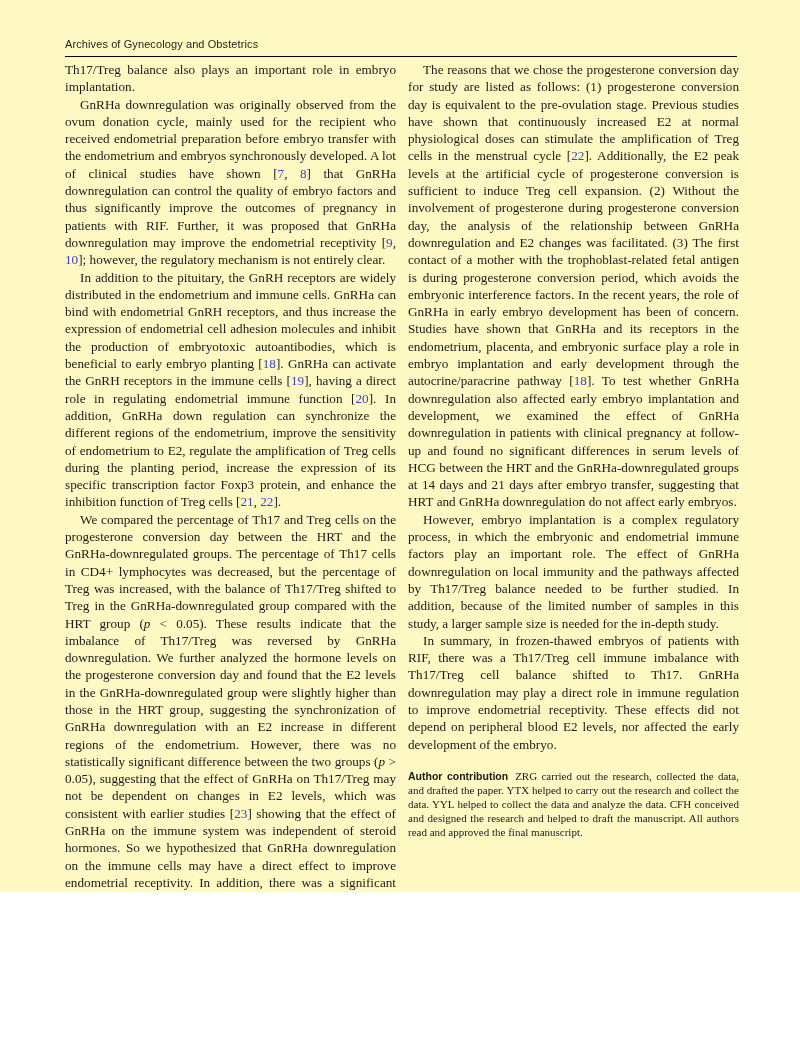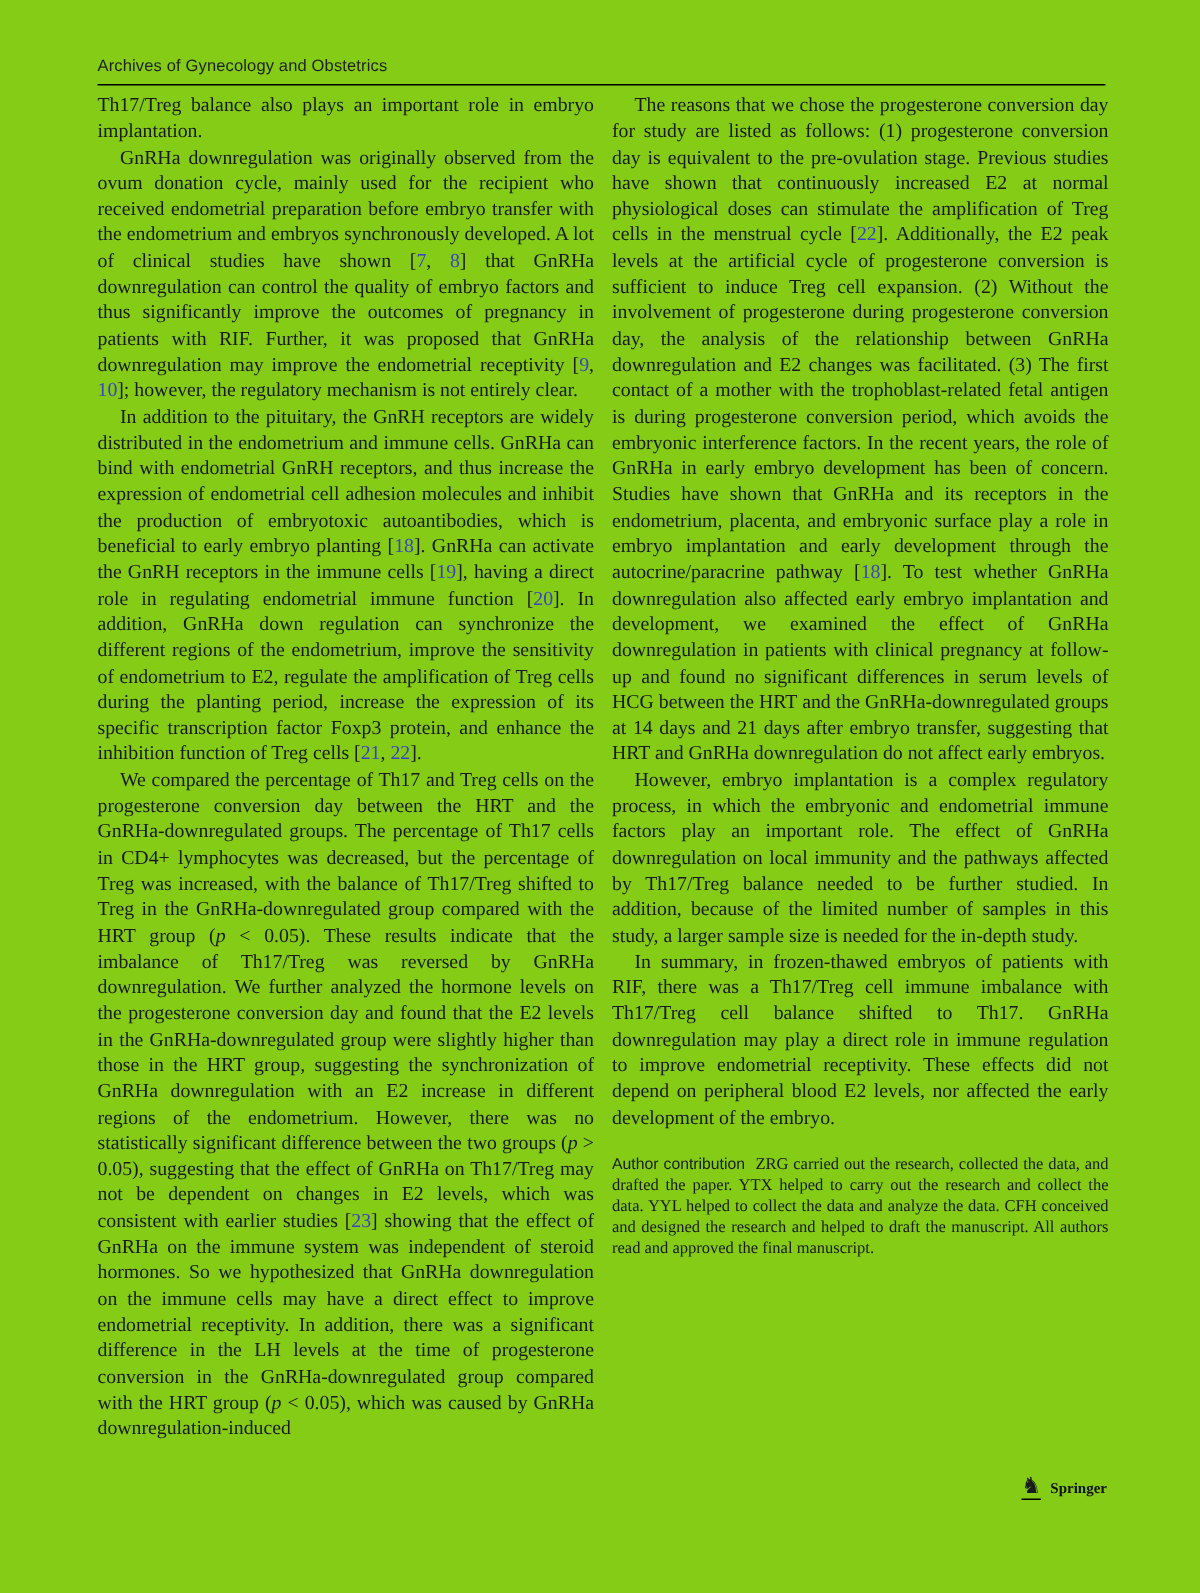--- a/index.html
+++ b/index.html
@@ -1,20 +1,20 @@
 <!DOCTYPE html>
 <html style="--link-blue: #3b42c4;"><head>
 <meta charset="utf-8">
 <style>
   html, body { margin: 0; padding: 0; background: #ffffff; }
   .page {
     position: relative;
     width: 800px;
-    height: 1062px;
-    background: #84cc16;
+    height: 892px;
+    background: #fef9c3;
     font-family: "Liberation Serif", serif;
     color: #1a1a1a;
     overflow: hidden;
   }
   .journal-header {
     position: absolute;
     left: 65px;
     top: 38px;
     width: 672px;
     font-family: "Liberation Sans", sans-serif;
@@ -50,21 +50,21 @@
   .ref { color: var(--link-blue, #3b42c4); }
   .ital { font-style: italic; }
   .backmatter {
     margin-top: 16px;
     font-size: 11px;
     line-height: 14px;
     text-align: justify;
   }
   .bm-head {
     font-family: "Liberation Sans", sans-serif;
-    font-weight: normal;
+    font-weight: bold;
     font-size: 10.5px;
     margin-right: 7px;
   }
   .footer {
     position: absolute;
     right: 62px;
     top: 984px;
     display: flex;
     align-items: center;
     gap: 6px;

